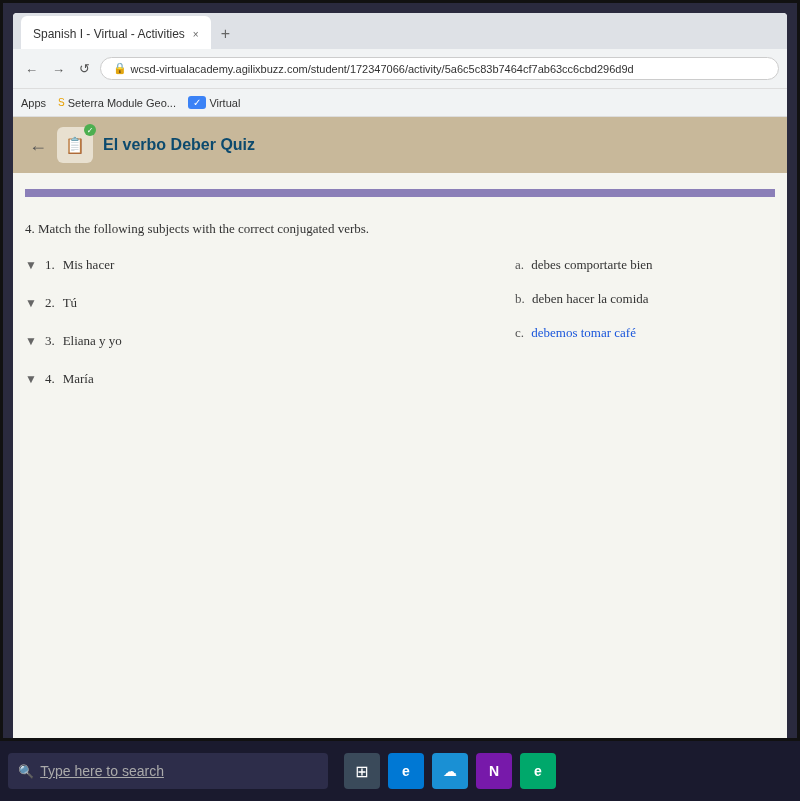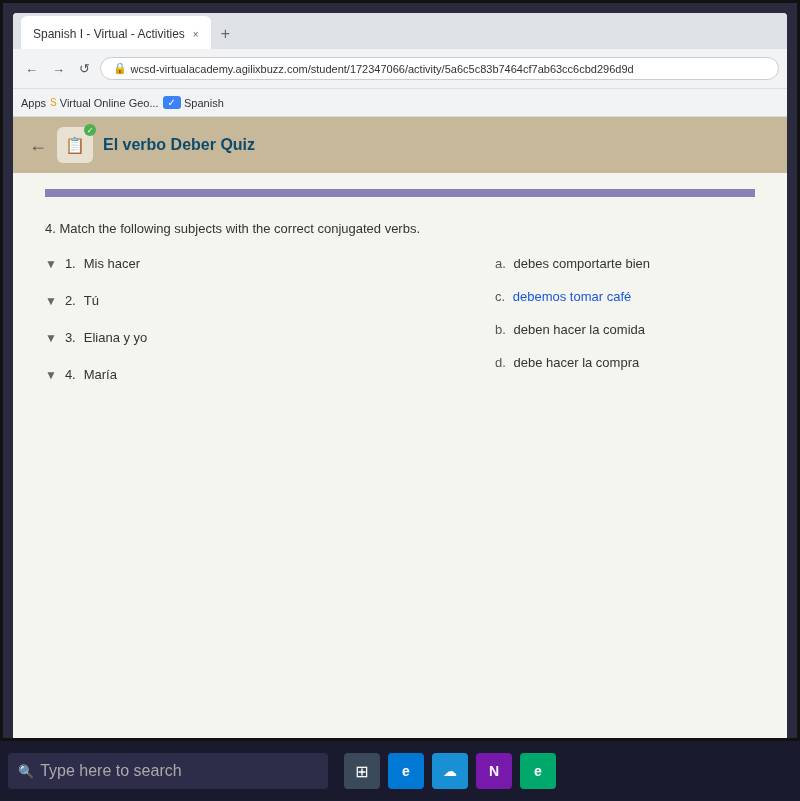--- a/index.html
+++ b/index.html
@@ -96,21 +96,21 @@
     }
 
     .lock-icon { color: #5f9e5f; font-size: 11px; }
 
     
     .bookmarks-bar {
       background: #f1f3f4;
       padding: 3px 8px;
       display: flex;
       align-items: center;
-      gap: 4px;
+      gap: 12px;
       height: 28px;
       border-bottom: 1px solid #ddd;
       font-size: 11px;
       color: #333;
     }
 
     .bookmark-item {
       cursor: pointer;
       color: #333;
       display: flex;
@@ -183,22 +183,23 @@
       color: #0c4a6e;
     }
 
     .quiz-title-area p {
       font-size: 11px;
       color: #555;
     }
 
     
     .question-area {
-      padding: 16px 32px;
+      padding: 16px 12px;
       background: #f5f5f0;
+      font-family: Liberation Serif, serif;
     }
 
     .question-number-bar {
       background: #8b7fb8;
       color: white;
       padding: 4px 10px;
       font-size: 12px;
       margin-bottom: 20px;
       display: inline-block;
       width: 100%;
@@ -279,22 +280,23 @@
       width: 320px;
       height: 36px;
     }
 
     .search-icon-taskbar {
       color: #aaa;
       font-size: 13px;
     }
 
     .search-text {
-      font-size: 16px;
+      font-size: 14px;
       color: #aaa;
+      text-decoration: underline;
     }
 
     .taskbar-icons {
       display: flex;
       align-items: center;
       gap: 8px;
       margin-left: 16px;
     }
 
     .taskbar-icon {
@@ -355,25 +357,25 @@
         <span style="font-size:11px;color:#333;">wcsd-virtualacademy.agilixbuzz.com/student/172347066/activity/5a6c5c83b7464cf7ab63cc6cbd296d9d</span>
       </div>
     </div>
 
     <div class="bookmarks-bar">
       <span class="bookmark-item">
         <span>Apps</span>
       </span>
       <span class="bookmark-item">
         <span style="color:#e8a000; font-size:10px;">S</span>
-        <span>Virtual Online Geo...</span>
+        <span>Seterra Module Geo...</span>
       </span>
       <span class="bookmark-item">
         <span class="plickers-badge">✓</span>
-        <span>Spanish</span>
+        <span>Virtual</span>
       </span>
     </div>
 
     <div class="page-content">
 
       <div class="quiz-header">
         <button class="back-btn">←</button>
         <div class="quiz-icon">
           <span>📋</span>
           <span class="check-badge">✓</span>
@@ -416,30 +418,26 @@
               <span class="subject-text">María</span>
             </div>
           </div>
 
           <div class="right-column">
             <div class="answer-item">
               <span class="answer-letter">a.</span>
               <span>debes comportarte bien</span>
             </div>
             <div class="answer-item">
+              <span class="answer-letter">b.</span>
+              <span>deben hacer la comida</span>
+            </div>
+            <div class="answer-item">
               <span class="answer-letter">c.</span>
               <span class="answer-text-tomar">debemos tomar café</span>
-            </div>
-            <div class="answer-item">
-              <span class="answer-letter">b.</span>
-              <span>deben hacer la comida</span>
-            </div>
-            <div class="answer-item">
-              <span class="answer-letter">d.</span>
-              <span>debe hacer la compra</span>
             </div>
           </div>
         </div>
       </div>
     </div>
   </div>
 </div>
 
 <div class="taskbar">
   <div class="search-bar">

